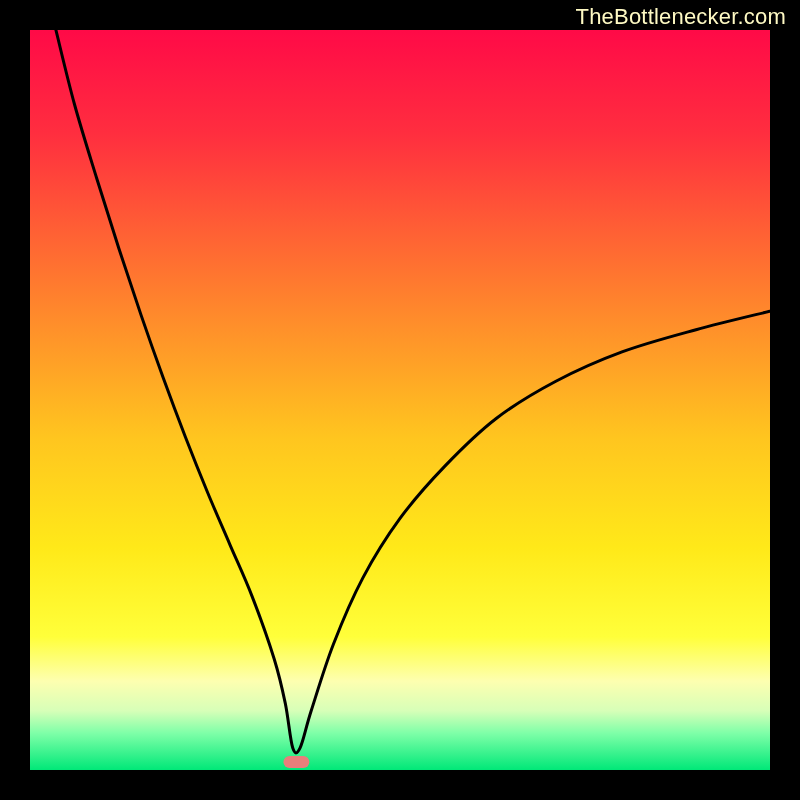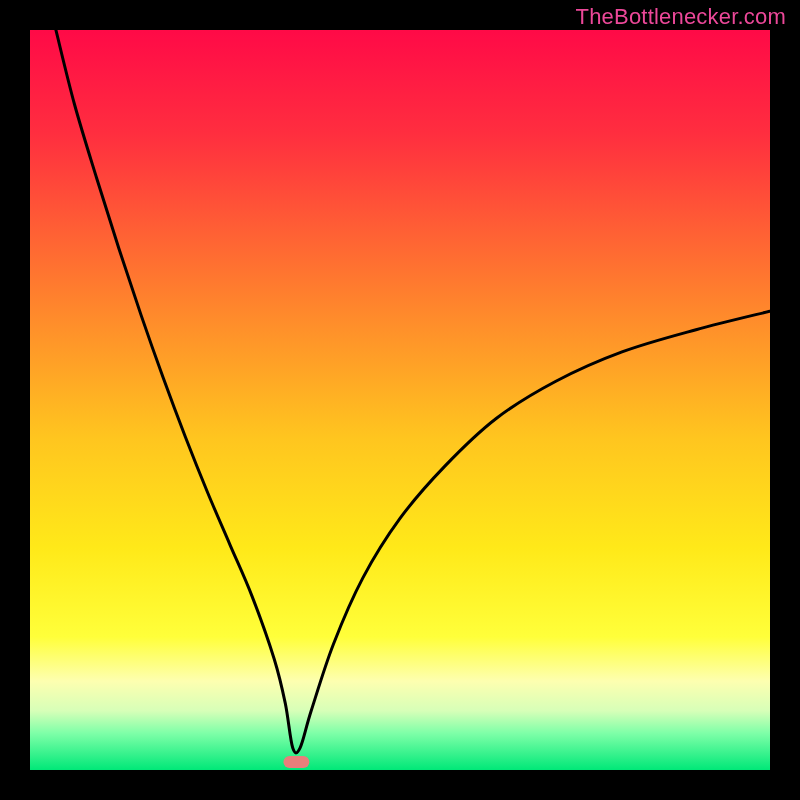--- a/index.html
+++ b/index.html
@@ -22,21 +22,21 @@
     top: 30px;
     left: 30px;
     width: 740px;
     height: 740px;
     box-sizing: border-box;
   }
   .watermark {
     position: absolute;
     top: 4px;
     right: 14px;
-    color: #ec4899;
+    color: #fef9c3;
     font-size: 22px;
     font-weight: 500;
     letter-spacing: 0.2px;
   }
   svg { display: block; }
 </style>
 </head>
 <body>
 
 <div class="frame">

